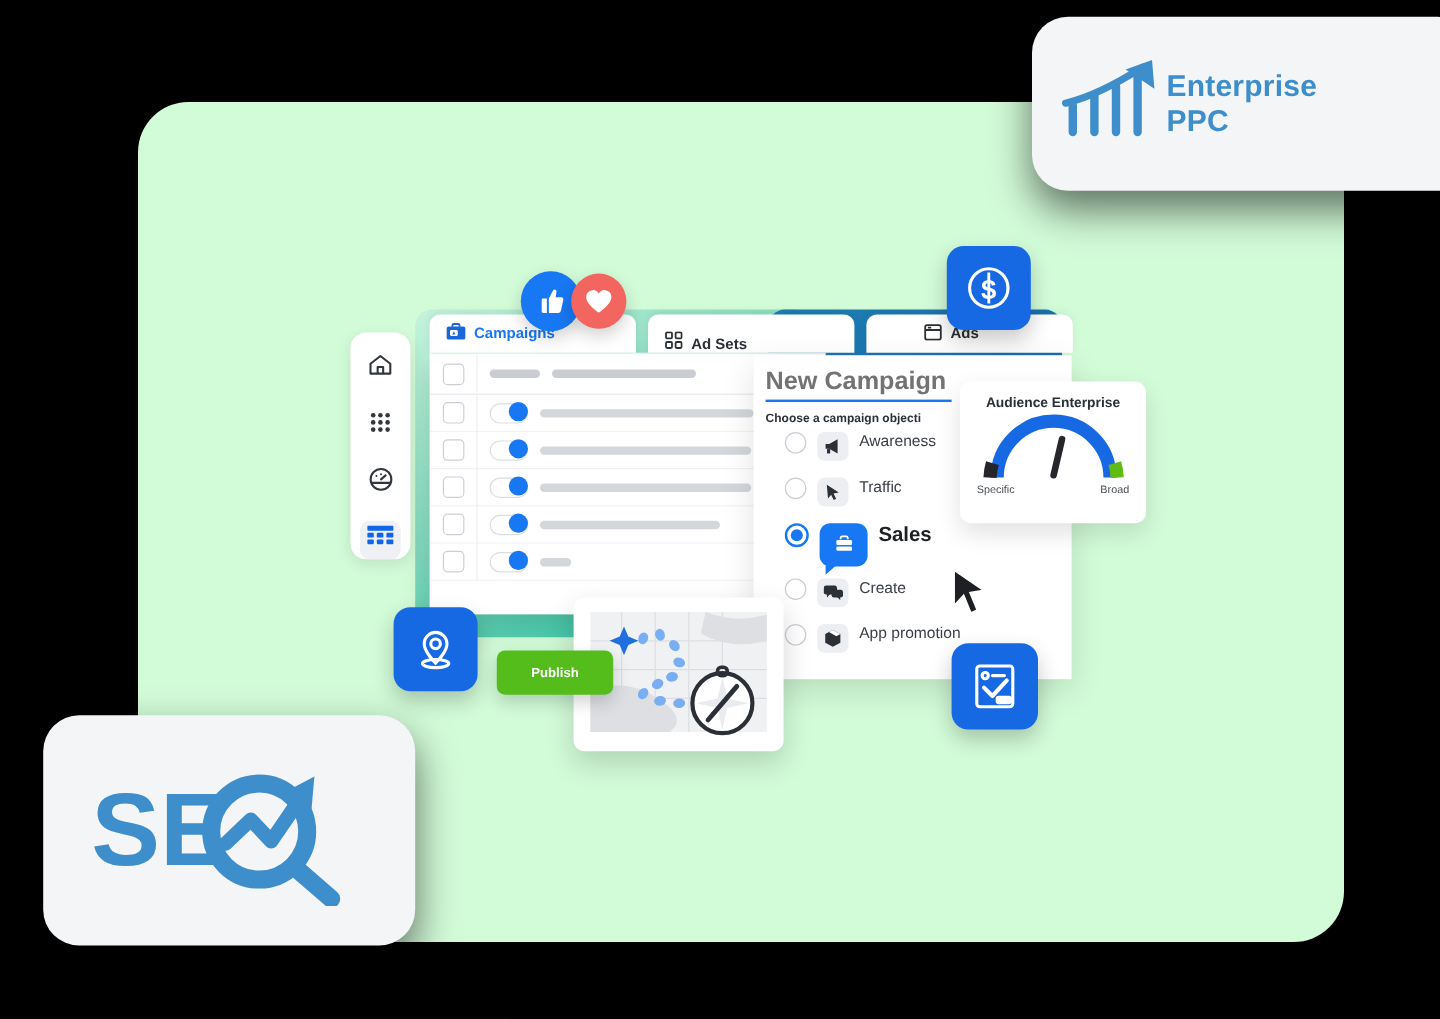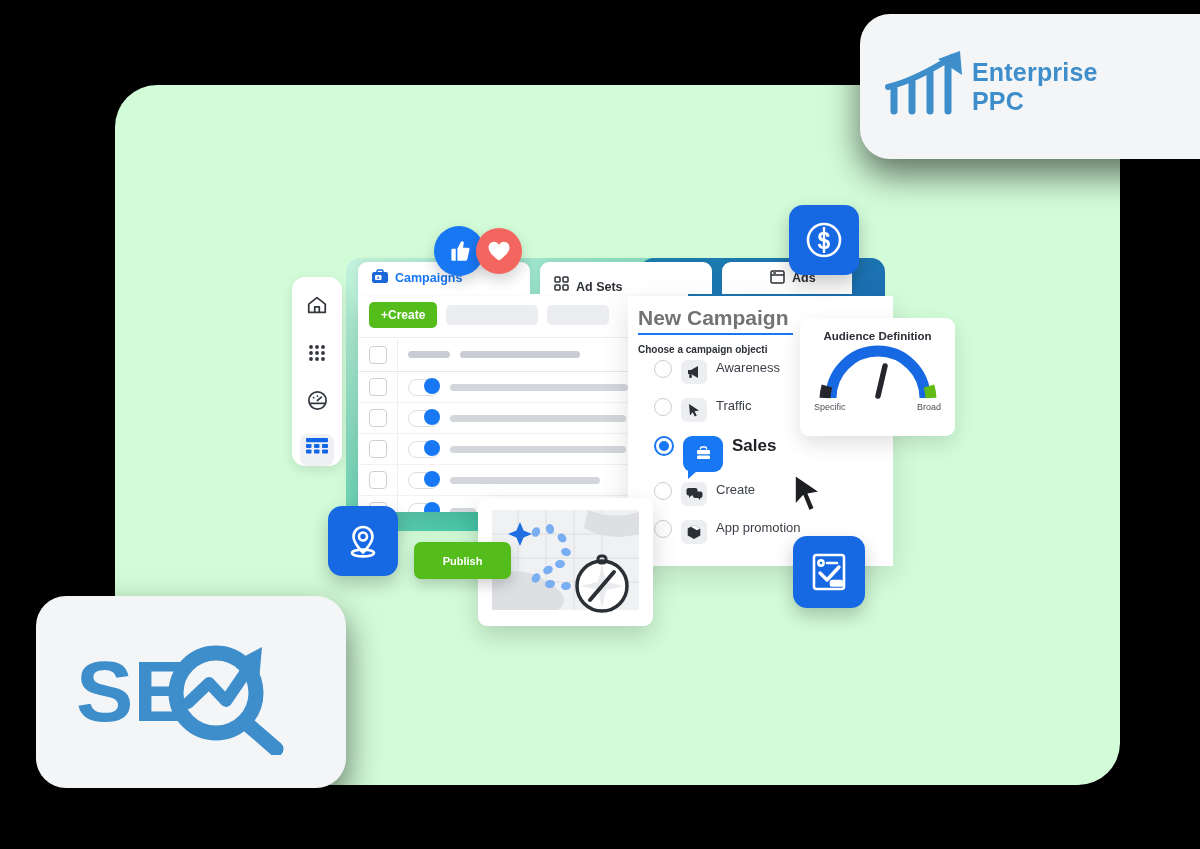--- a/index.html
+++ b/index.html
@@ -37,21 +37,21 @@
   .rail-btn{width:34px;height:32px;display:flex;align-items:center;justify-content:center;
     border-radius:8px;}
   .rail-btn.active{background:#eef0f3;}
   .tabs-row{position:absolute;left:358px;top:262px;display:flex;gap:10px;z-index:6;}
   .tab{height:32px;background:#fff;border-radius:9px 9px 0 0;display:flex;
     align-items:center;gap:7px;padding:0 14px;box-sizing:border-box;
     font-size:12.5px;font-weight:bold;color:#2b2f36;white-space:nowrap;
     box-shadow:0 -2px 8px rgba(0,0,0,.06);}
   .tab.active{color:#1877f2;width:172px;}
   .tab.adsets{width:172px;align-items:flex-end;}
-  .tab.ads{width:130px;padding-left:48px;}
+  .tab.ads{width:172px;padding-left:48px;}
 
   .camp-body{position:absolute;left:358px;top:294px;width:330px;height:218px;
     background:#fff;z-index:4;overflow:hidden;box-shadow:0 10px 24px rgba(0,0,0,.14);}
   .create-row{display:flex;align-items:center;gap:9px;padding:8px 0 9px 11px;}
   .btn-create{background:#54bd1b;color:#fff;font-size:12px;font-weight:bold;
     padding:6px 12px;border-radius:5px;border:none;}
   .ghost-bar{height:20px;border-radius:5px;background:#ebedf0;}
 
   .tbl{border-top:1px solid #eceef1;}
   .trow{display:flex;align-items:center;height:31px;padding-left:11px;gap:10px;
@@ -234,25 +234,20 @@
           <rect x="1" y="1" width="13" height="12" rx="1.6"></rect>
             <line x1="1" y1="5" x2="14" y2="5"></line>
           <line x1="3.2" y1="3" x2="6" y2="3"></line>
         </svg>
       </span>
       <span>Ads</span>
     </div>
   </div>
 
   <div class="camp-body">
-    <div class="create-row">
-      <button class="btn-create">+Create</button>
-      <div class="ghost-bar" style="width:92px"></div>
-      <div class="ghost-bar" style="width:62px"></div>
-    </div>
     <div class="tbl">
       <div class="trow head">
         <div class="cbx"></div>
         <div class="vdiv"></div>
         <div class="gbar" style="width:42px"></div>
         <div class="gbar" style="width:120px"></div>
       </div>
       <div class="trow">
         <div class="cbx"></div>
         <div class="vdiv"></div>
@@ -354,21 +349,21 @@
         <svg width="16" height="16" viewBox="0 0 16 16" fill="#2b2f36">
           <path d="M8 1l6.3 3.4v7.2L8 15l-6.3-3.4V4.4z"></path>
           <path d="M8 1L4.8 2.7 11 6.2l3.3-1.8z" fill="#fff"></path>
         </svg>
       </div>
       <div class="obj-lbl">App promotion</div>
     </div>
   </div>
 
   <div class="aud">
-    <div class="aud-t">Audience Definition</div>
+    <div class="aud-t">Audience Enterprise</div>
     <div>
       <svg width="130" height="62" viewBox="0 0 130 62">
         <path d="M18 56 A47 47 0 0 1 112 56" fill="none" stroke="#1668e3" stroke-width="11" stroke-linecap="butt"></path>
         <path d="M14 44 A52 52 0 0 0 12 56" fill="none" stroke="#24262b" stroke-width="11"></path>
         <path d="M116 44 A52 52 0 0 1 118 56" fill="none" stroke="#62bb15" stroke-width="11"></path>
         <path d="M65 54 L72 24" stroke="#24262b" stroke-width="5.5" stroke-linecap="round"></path>
       </svg>
     </div>
     <div class="aud-lbls">
       <span>Specific</span>

